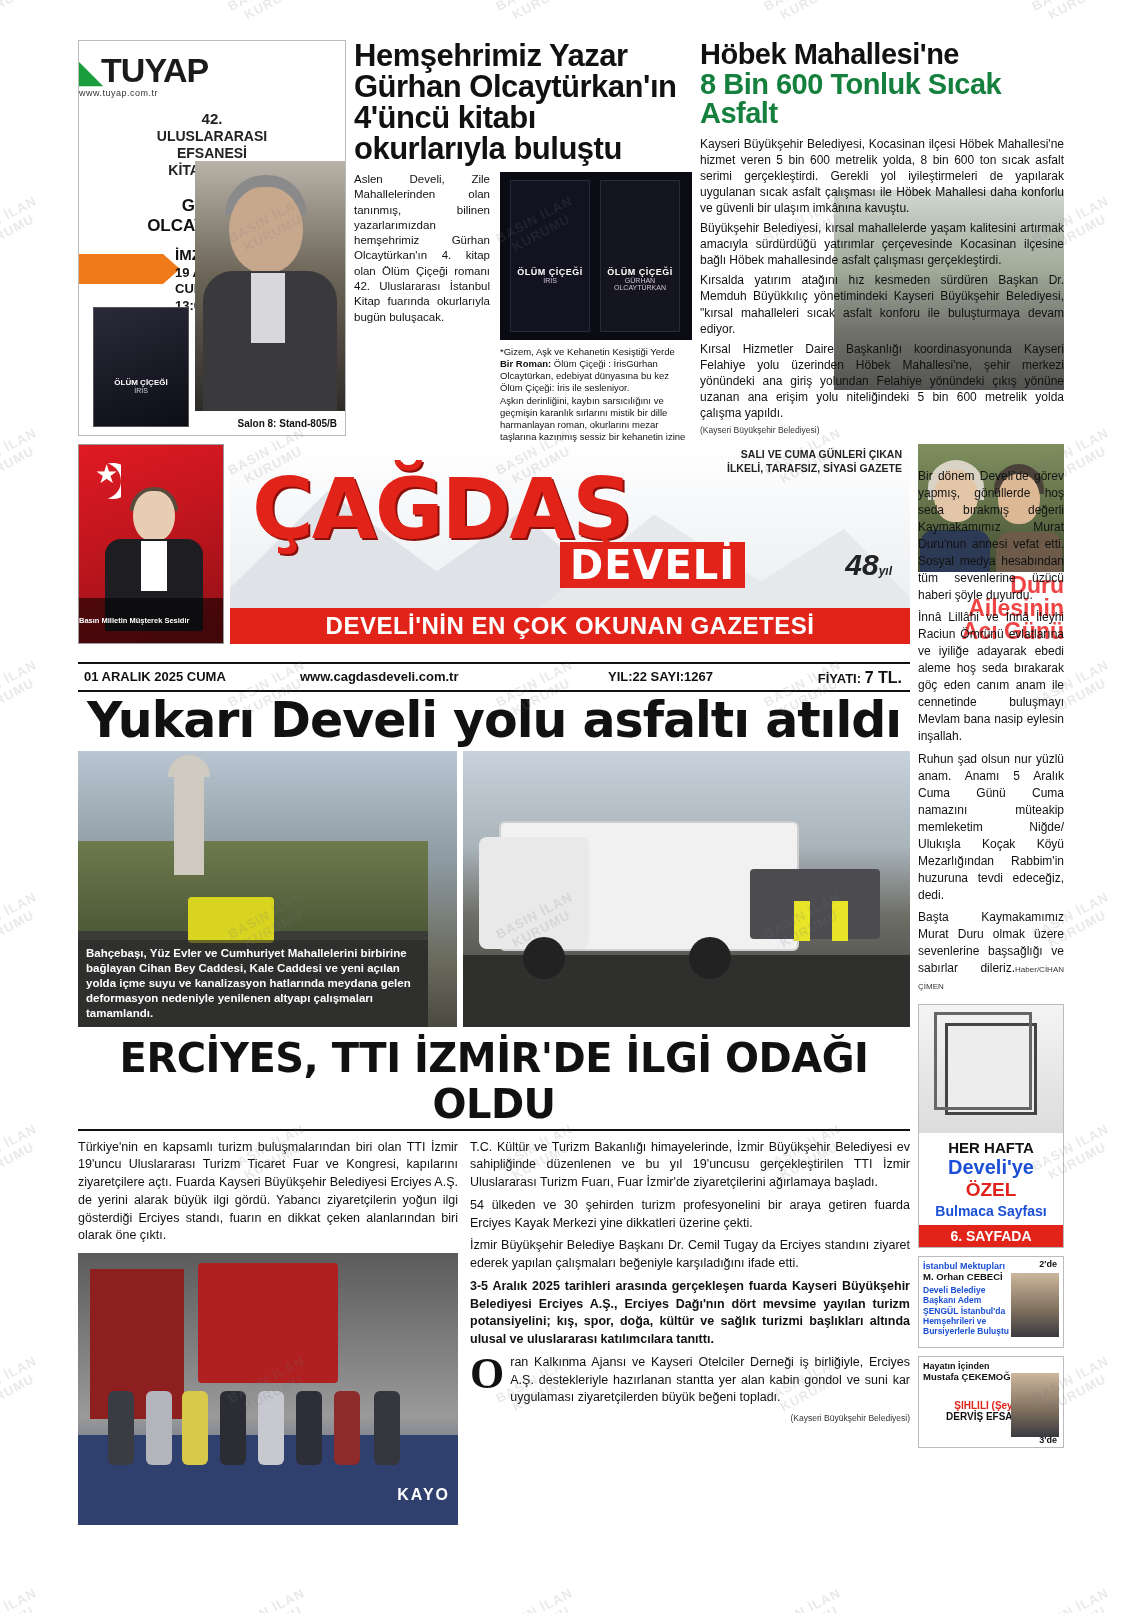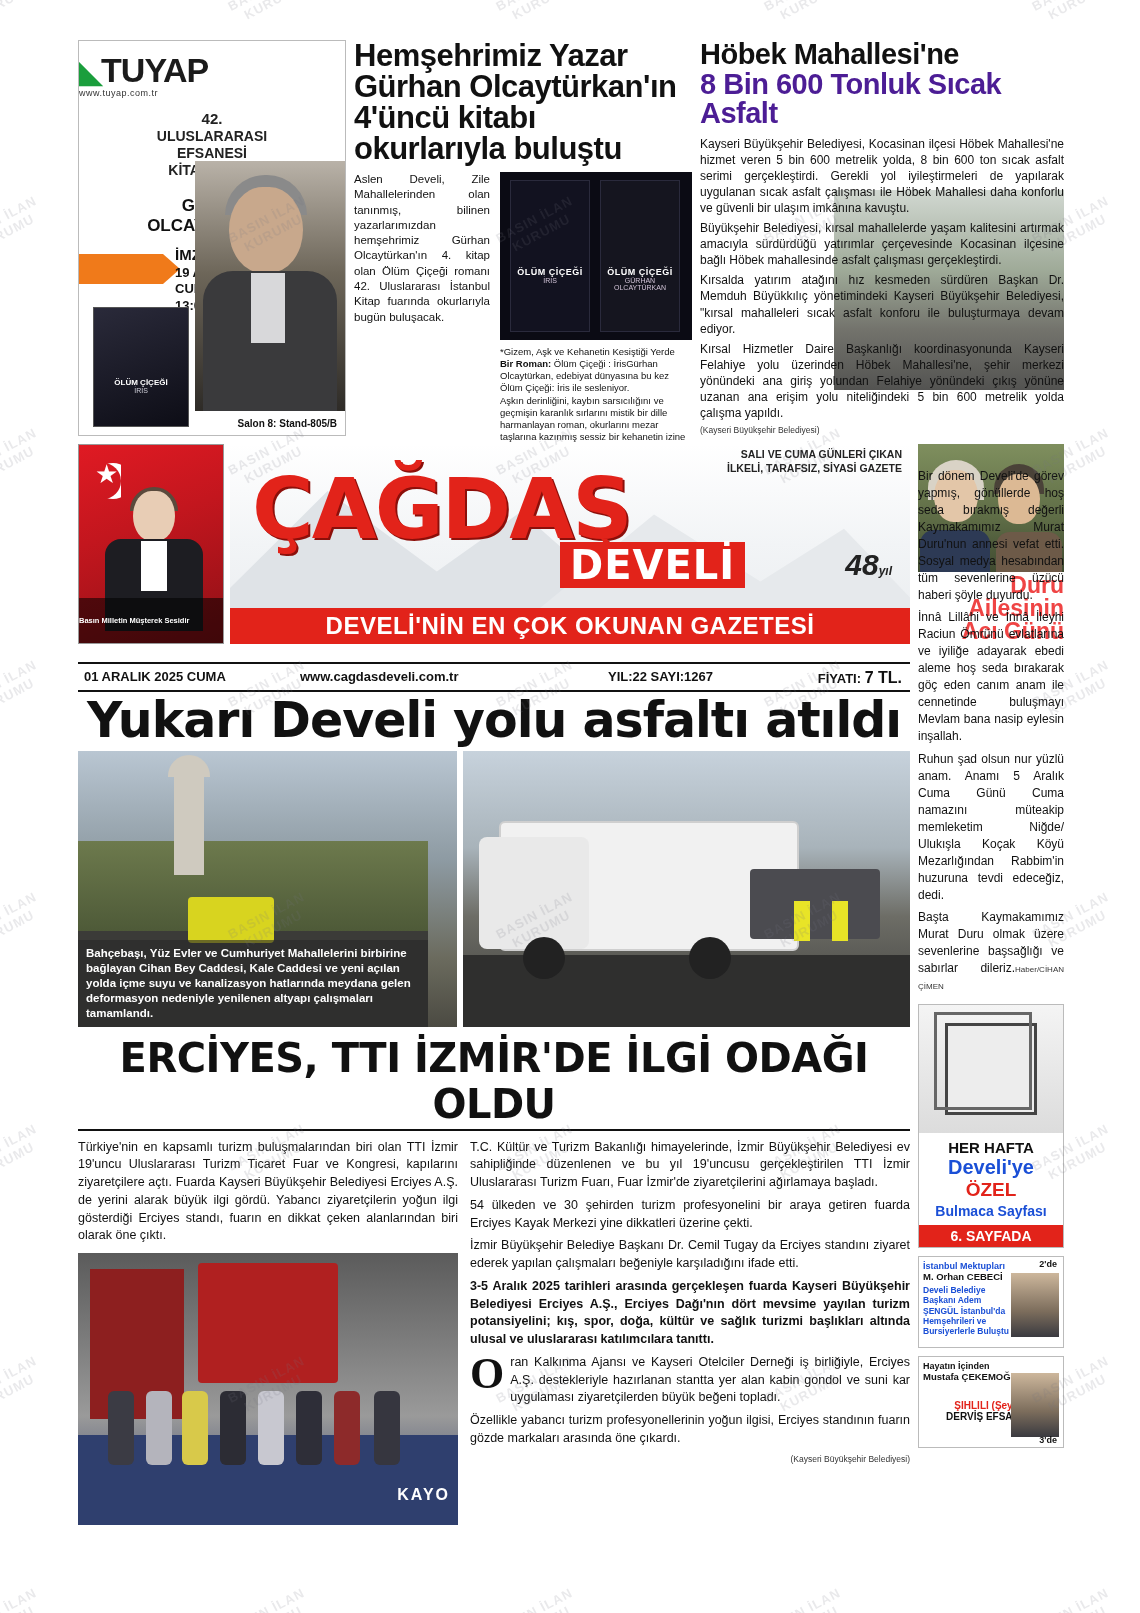--- a/index.html
+++ b/index.html
@@ -69,21 +69,21 @@
   .mid-img { float:right; width:192px; height:168px; background:#0b0b14; position:relative; overflow:hidden;}
   .bookcov { position:absolute; top:8px; width:80px; height:152px; background:#121220; border:1px solid #2a2a3c;}
   .bc1 { left:10px; }
   .bc2 { left:100px; background:#15151f; }
   .bc-title { color:#fff; font-size:9px; font-weight:bold; text-align:center; margin-top:86px; letter-spacing:0.5px;}
   .bc-sub { color:#d2c4d8; font-size:7px; text-align:center;}
   .mid-cap { position:absolute; right:0; top:174px; width:192px; font-size:9.5px; line-height:1.28; color:#111;}
 
   .topsec .col-right { position:absolute; left:622px; top:0; width:364px; height:396px; }
   .r-head { font-size:29px; font-weight:bold; color:#111; line-height:1.02; letter-spacing:-0.5px;}
-  .r-head .l2 { color:#4c1d95; }
+  .r-head .l2 { color:#15803d; }
   .r-body { margin-top:7px; font-size:12px; line-height:1.34; color:#111; text-align:justify; position:relative; z-index:2;}
   .r-body p { margin:0 0 4px 0; }
   .r-photo { position:absolute; right:0; top:150px; width:230px; height:200px; z-index:1; opacity:0.95;
      background:linear-gradient(180deg,#cfd6cf 0%, #9aa693 40%, #6b6b64 70%, #4a4a48 100%); }
   .r-credit { font-size:8.5px; color:#333; }
 
   
   .masthead { position:relative; margin-top:8px; height:212px; }
   .ataturk { position:absolute; left:0; top:0; width:146px; height:200px; background:#1b3f7a;
      border:1px solid #999; overflow:hidden;}
@@ -400,21 +400,20 @@
               <div class="p" style="left:296px;background:#36363f;"></div>
               <div class="kayo">KAYO</div>
             </div>
           </div>
           <div class="tc-b">
             <p>T.C. Kültür ve Turizm Bakanlığı himayelerinde, İzmir Büyükşehir Belediyesi ev sahipliğinde düzenlenen ve bu yıl 19'uncusu gerçekleştirilen TTI İzmir Uluslararası Turizm Fuarı, Fuar İzmir'de ziyaretçilerini ağırlamaya başladı.</p>
             <p>54 ülkeden ve 30 şehirden turizm profesyonelini bir araya getiren fuarda Erciyes Kayak Merkezi yine dikkatleri üzerine çekti.</p>
             <p>İzmir Büyükşehir Belediye Başkanı Dr. Cemil Tugay da Erciyes standını ziyaret ederek yapılan çalışmaları beğeniyle karşıladığını ifade etti.</p>
             <p><b>3-5 Aralık 2025 tarihleri arasında gerçekleşen fuarda Kayseri Büyükşehir Belediyesi Erciyes A.Ş., Erciyes Dağı'nın dört mevsime yayılan turizm potansiyelini; kış, spor, doğa, kültür ve sağlık turizmi başlıkları altında ulusal ve uluslararası katılımcılara tanıttı.</b></p>
             <p><span class="dropcap">O</span><span>ran Kalkınma Ajansı ve Kayseri Otelciler Derneği iş birliğiyle, Erciyes A.Ş. destekleriyle hazırlanan stantta yer alan kabin gondol ve suni kar uygulaması ziyaretçilerden büyük beğeni topladı.</span></p>
-            <p>Özellikle yabancı turizm profesyonellerinin yoğun ilgisi, Erciyes standının fuarın gözde markaları arasında öne çıkardı.</p>
             <div class="credit">(Kayseri Büyükşehir Belediyesi)</div>
           </div>
         </div>
       </div>
 
       <div class="rightcol">
         <div class="rr-text">
           <p>Bir dönem Develi'de görev yapmış, gönüllerde hoş seda bırakmış değerli Kaymakamımız Murat Duru'nun annesi vefat etti. Sosyal medya hesabından tüm sevenlerine üzücü haberi şöyle duyurdu.</p>
           <p>İnnâ Lillâhi ve İnnâ İleyhi Raciun Ömrünü evlatlarına ve iyiliğe adayarak ebedi aleme hoş seda bırakarak göç eden canım anam ile cennetinde buluşmayı Mevlam bana nasip eylesin inşallah.</p>
           <p>Ruhun şad olsun nur yüzlü anam. Anamı 5 Aralık Cuma Günü Cuma namazını müteakip memleketim Niğde/ Ulukışla Koçak Köyü Mezarlığından Rabbim'in huzuruna tevdi edeceğiz, dedi.</p>

